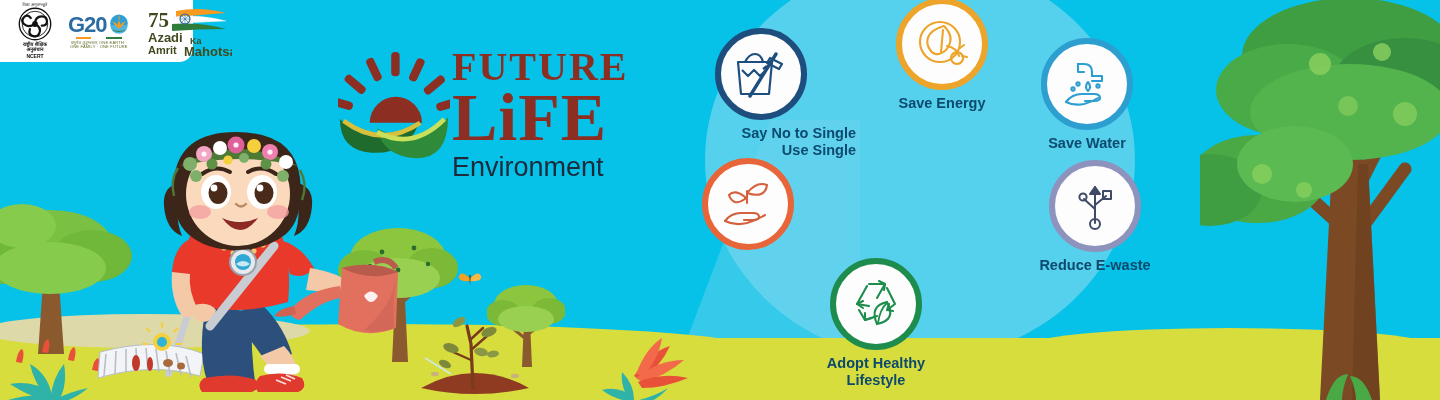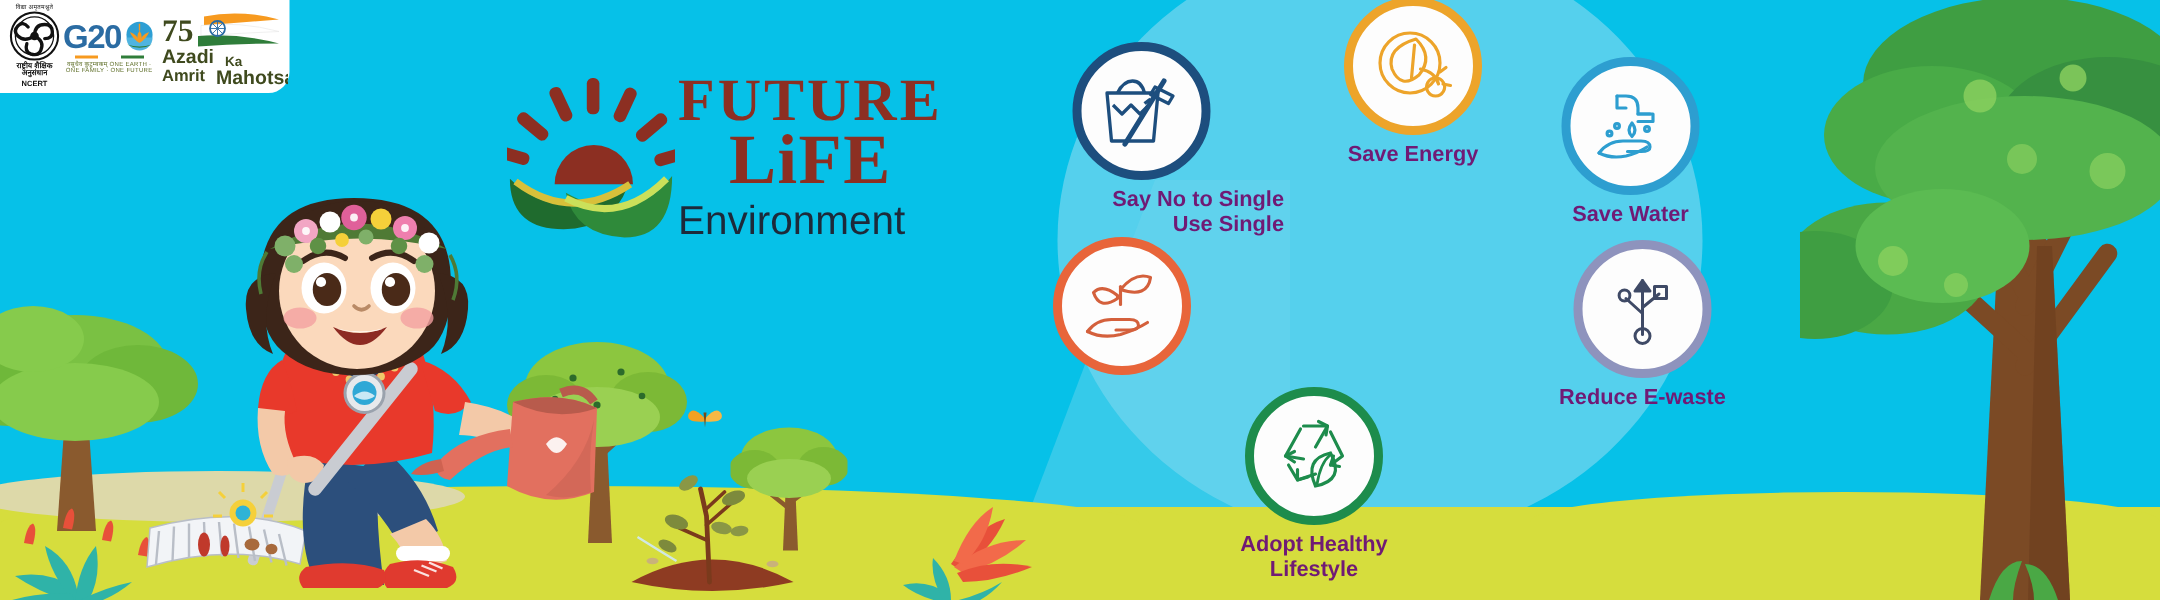--- a/index.html
+++ b/index.html
@@ -34,55 +34,55 @@
   }
   .path{
     position:absolute;left:-20px;bottom:52px;width:330px;height:34px;
     background:#ddd9a9;border-radius:50%;
   }
 
   
   .logo-panel{
     position:absolute;left:0;top:0;width:193px;height:62px;
     background:#ffffff;border-radius:0 0 14px 0;
-    display:flex;align-items:center;gap:2px;padding:0 6px;box-sizing:border-box;
+    display:flex;align-items:center;gap:16px;padding:0 18px;box-sizing:border-box;
     z-index:40;
   }
   .lg{display:flex;flex-direction:column;align-items:center;justify-content:center;}
   .ncert-wrap{width:58px;text-align:center;}
   .ncert-hi{font-size:4px;color:#111;letter-spacing:.2px;line-height:1;}
   .ncert-ab{font-size:5px;font-weight:bold;color:#111;line-height:1.1;margin-top:1px;}
   .g20-wrap{width:70px;text-align:center;}
   .g20-sub{font-size:4px;color:#5b6b23;letter-spacing:.2px;line-height:1;margin-top:1px;}
   .azadi-wrap{width:88px;position:relative;}
 
   
   .mission-logo{position:absolute;left:338px;top:52px;z-index:30;}
   .brand{position:absolute;left:452px;top:48px;z-index:30;}
   .brand .l1{
     font-family:"Liberation Serif", serif;
     font-size:40px;font-weight:bold;color:#8c2f22;letter-spacing:2px;line-height:.95;
   }
   .brand .l2{
     font-family:"Liberation Serif", serif;
-    font-size:47px;font-weight:bold;color:#8c2f22;letter-spacing:1px;line-height:.92;text-align:center;
+    font-size:68px;font-weight:bold;color:#8c2f22;letter-spacing:1px;line-height:.92;
   }
   .brand .l3{
     font-size:27px;color:#1d2a3a;line-height:1.06;margin-top:4px;font-weight:400;
   }
 
   
   .pillar{position:absolute;z-index:25;width:190px;text-align:center;}
   .pillar .bubble{
     width:92px;height:92px;border-radius:50%;
     background:#fdfdfd;box-sizing:border-box;
     margin:0 auto;display:flex;align-items:center;justify-content:center;
   }
   .pillar .cap{
-    margin-top:5px;font-size:14.5px;font-weight:bold;color:#701a75;line-height:1.15;
+    margin-top:5px;font-size:14.5px;font-weight:bold;color:#0c4a6e;line-height:1.15;
   }
   .p-plastic{left:666px;top:28px;text-align:right;}
   .p-energy{left:847px;top:-2px;}
   .p-water{left:992px;top:38px;}
   .p-ewaste{left:1000px;top:160px;}
   .p-waste{left:926px;top:251px;}
   .p-healthy{left:781px;top:258px;}
   .p-food{left:653px;top:158px;}
 
   

